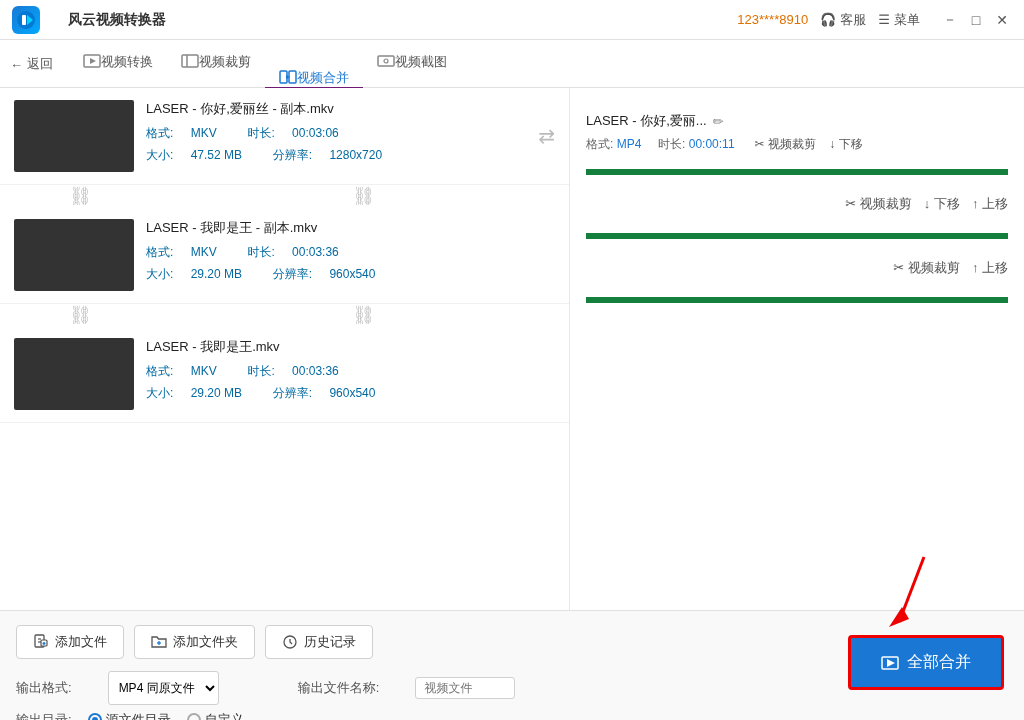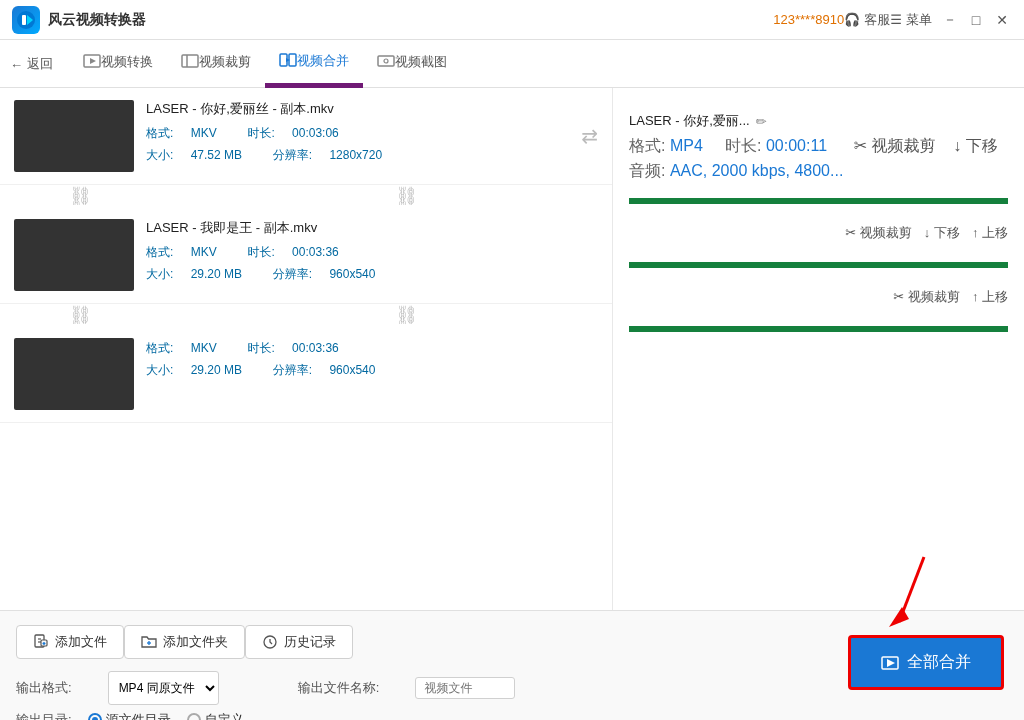--- a/index.html
+++ b/index.html
@@ -16,22 +16,22 @@
       user-select: none;
     }
     .title-bar-logo {
       width: 28px; height: 28px;
       background: linear-gradient(135deg, #1a78d4, #00aaff);
       border-radius: 6px;
       margin-right: 8px;
       display: flex; align-items: center; justify-content: center;
       color: #fff; font-size: 12px; font-weight: bold;
     }
-    .title-bar-title { font-size: 14px; color: #333; font-weight: bold; flex: 1; }
-    .title-bar-right { display: flex; align-items: center; }
+    .title-bar-title { font-size: 14px; color: #333; font-weight: bold; flex: 1; margin-left: 20px; }
+    .title-bar-right { display: flex; align-items: center; gap: 12px; }
     .title-bar-phone { color: #e07000; font-size: 13px; }
     .title-bar-service { display: flex; align-items: center; gap: 4px; color: #555; cursor: pointer; }
     .title-bar-menu { display: flex; align-items: center; gap: 4px; color: #555; cursor: pointer; }
     .title-bar-controls { display: flex; gap: 6px; margin-left: 8px; }
     .title-bar-btn { width: 20px; height: 20px; display: flex; align-items: center; justify-content: center; cursor: pointer; color: #555; font-size: 14px; }
 
     
     .nav-bar {
       height: 48px;
       background: #fff;
@@ -45,33 +45,33 @@
       color: #555; cursor: pointer; margin-right: 16px;
       font-size: 13px;
     }
     .nav-tab {
       display: flex; align-items: center; gap: 0;
       padding: 0 14px; height: 48px;
       cursor: pointer; color: #555; font-size: 13px;
       border-bottom: 3px solid transparent;
       position: relative;
     }
-    .nav-tab.active { color: #1a78d4; border-bottom: 5px solid #701a75; }
+    .nav-tab.active { color: #1a78d4; border-bottom: 1px solid #701a75; align-items: flex-end; }
 
     
     .main-content {
       display: flex;
       height: calc(720px - 40px - 48px - 110px);
       background: #fff;
       overflow: hidden;
     }
 
     
     .left-panel {
-      width: 613px;
+      width: 570px;
       border-right: 1px solid #e8e8e8;
       overflow-y: auto;
       padding: 0;
     }
     .video-item {
       display: flex;
       align-items: flex-start;
       padding: 12px 14px;
       border-bottom: 1px solid #f0f0f0;
       gap: 12px;
@@ -90,36 +90,36 @@
     
     .right-panel {
       flex: 1;
       padding: 12px 16px;
       overflow-y: auto;
     }
     .output-title {
       font-size: 13px; color: #222; margin-bottom: 6px;
       display: flex; align-items: center; gap: 6px;
     }
-    .output-meta { font-size: 16px; color: #666; margin-bottom: 4px; }
+    .output-meta { font-size: 12px; color: #666; margin-bottom: 4px; }
 
     .right-item {
       padding: 12px 0;
       border-bottom: 6px solid #15803d;
     }
 
     
     .bottom-bar {
       height: 110px;
       background: #f9f9f9;
       border-top: 1px solid #e0e0e0;
       padding: 14px 16px;
     }
     .bottom-actions {
-      display: flex; margin-bottom: 12px;
+      display: flex; gap: 10px; margin-bottom: 12px;
     }
     .action-btn {
       display: flex; align-items: center; gap: 6px;
       padding: 7px 16px;
       border: 1px solid #d0d0d0;
       background: #fff;
       border-radius: 4px;
       cursor: pointer;
       font-size: 13px;
       color: #333;
@@ -324,20 +324,21 @@
     </div>
 
     <div class="connector-row">
       <span style="color:#bbb; font-size:18px; margin-left:55px;">⛓</span>
       <span style="color:#bbb; font-size:18px; margin-right:180px;">⛓</span>
     </div>
 
     <div class="video-item">
       <div class="video-thumb"></div>
       <div class="video-info">
+        <div class="video-name">LASER - 我即是王.mkv</div>
         <div class="video-meta">
           <span>格式:</span>
           <span>MKV</span>
           &nbsp;&nbsp;&nbsp;
           <span>时长:</span>
           <span>00:03:36</span>
         </div>
         <div class="video-meta">
           <span>大小:</span>
           <span>29.20 MB</span>
@@ -360,24 +361,20 @@
       <div class="output-meta">
         <span>格式:</span>
         <span style="color:#1a78d4;">MP4</span>
         &nbsp;&nbsp;&nbsp;
         <span>时长:</span>
         <span style="color:#1a78d4;">00:00:11</span>
         &nbsp;&nbsp;&nbsp;&nbsp;
         <span style="color:#555; cursor:pointer;">✂ <span>视频裁剪</span></span>
         &nbsp;&nbsp;
         <span style="color:#555; cursor:pointer;">↓ <span>下移</span></span>
-      </div>
-      <div class="output-meta">
-        <span>音频:</span>
-        <span style="color:#1a78d4;">AAC, 2000 kbps, 4800...</span>
       </div>
     </div>
 
     <div class="right-item" style="padding: 20px 0;">
       <div style="display:flex; justify-content:flex-end; gap:12px; font-size:13px; color:#555;">
         <span style="cursor:pointer;">✂ <span>视频裁剪</span></span>
         <span style="cursor:pointer;">↓ <span>下移</span></span>
         <span style="cursor:pointer;">↑ <span>上移</span></span>
       </div>
     </div>

